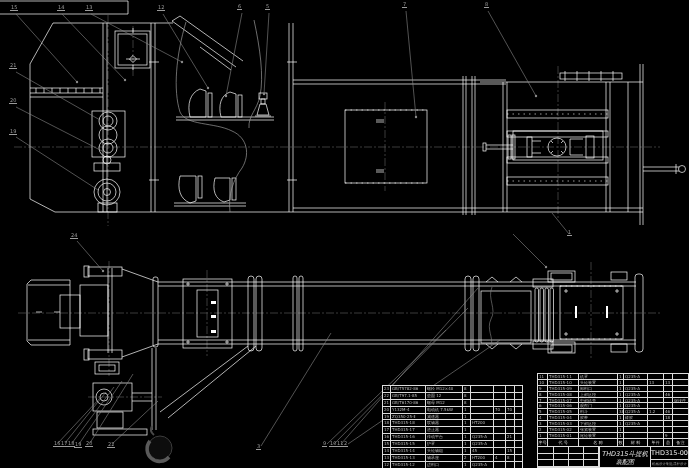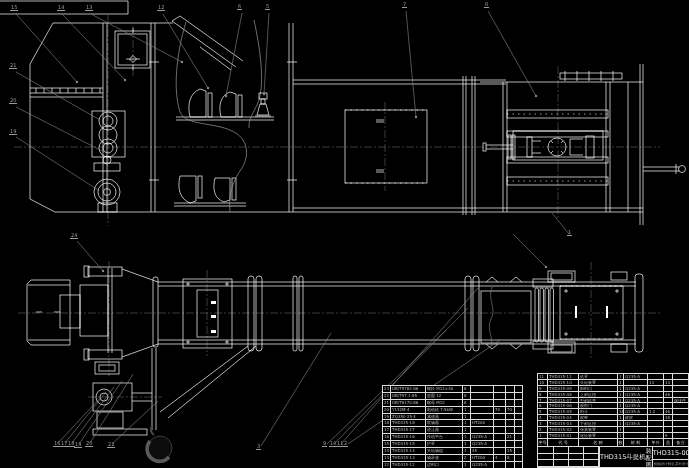--- a/index.html
+++ b/index.html
@@ -29,21 +29,21 @@
   #bom-right .hrow{grid-template-columns:10px 31px 39px 6px 24px 16px 9px 16px;height:8px;display:grid;}
   #bom-right .hcell{border-right:0.5px solid #ddd;border-top:0.5px solid #ddd;font-size:4.2px;
                     color:#cfcfcf;text-align:center;line-height:7.5px;overflow:hidden;box-sizing:border-box;}
   
   #titleblock{position:absolute;left:537px;top:446px;width:152px;height:22px;display:flex;
               border:0.5px solid #ddd;box-sizing:border-box;background:#000;}
   #sig-grid{width:61px;display:grid;grid-template-columns:16px 15px 15px 15px;
             grid-template-rows:repeat(3,1fr);}
   #sig-grid .cell{border-right:0.5px solid #ddd;border-bottom:0.5px solid #ddd;font-size:3.5px;color:#aaa;}
   #tb-title{width:54px;border-left:0.5px solid #ddd;border-right:0.5px solid #ddd;
-            display:flex;flex-direction:row;justify-content:center;align-items:center;}
+            display:flex;flex-direction:column;justify-content:center;align-items:center;font-style:italic;}
   #tb-title .l1{font-size:6.5px;color:#e8e8e8;line-height:8px;white-space:nowrap;}
   #tb-title .l2{font-size:6px;color:#e0e0e0;line-height:7px;}
   #tb-no{flex:1;display:flex;flex-direction:column;}
   #tb-no .no{font-size:6.5px;color:#eee;text-align:center;line-height:12px;height:12px;
              border-bottom:0.5px solid #ddd;white-space:nowrap;}
   #tb-no .note{font-size:3.5px;color:#9a9a9a;text-align:center;line-height:9px;white-space:nowrap;overflow:hidden;}
 </style>
 </head>
 <body>
 

